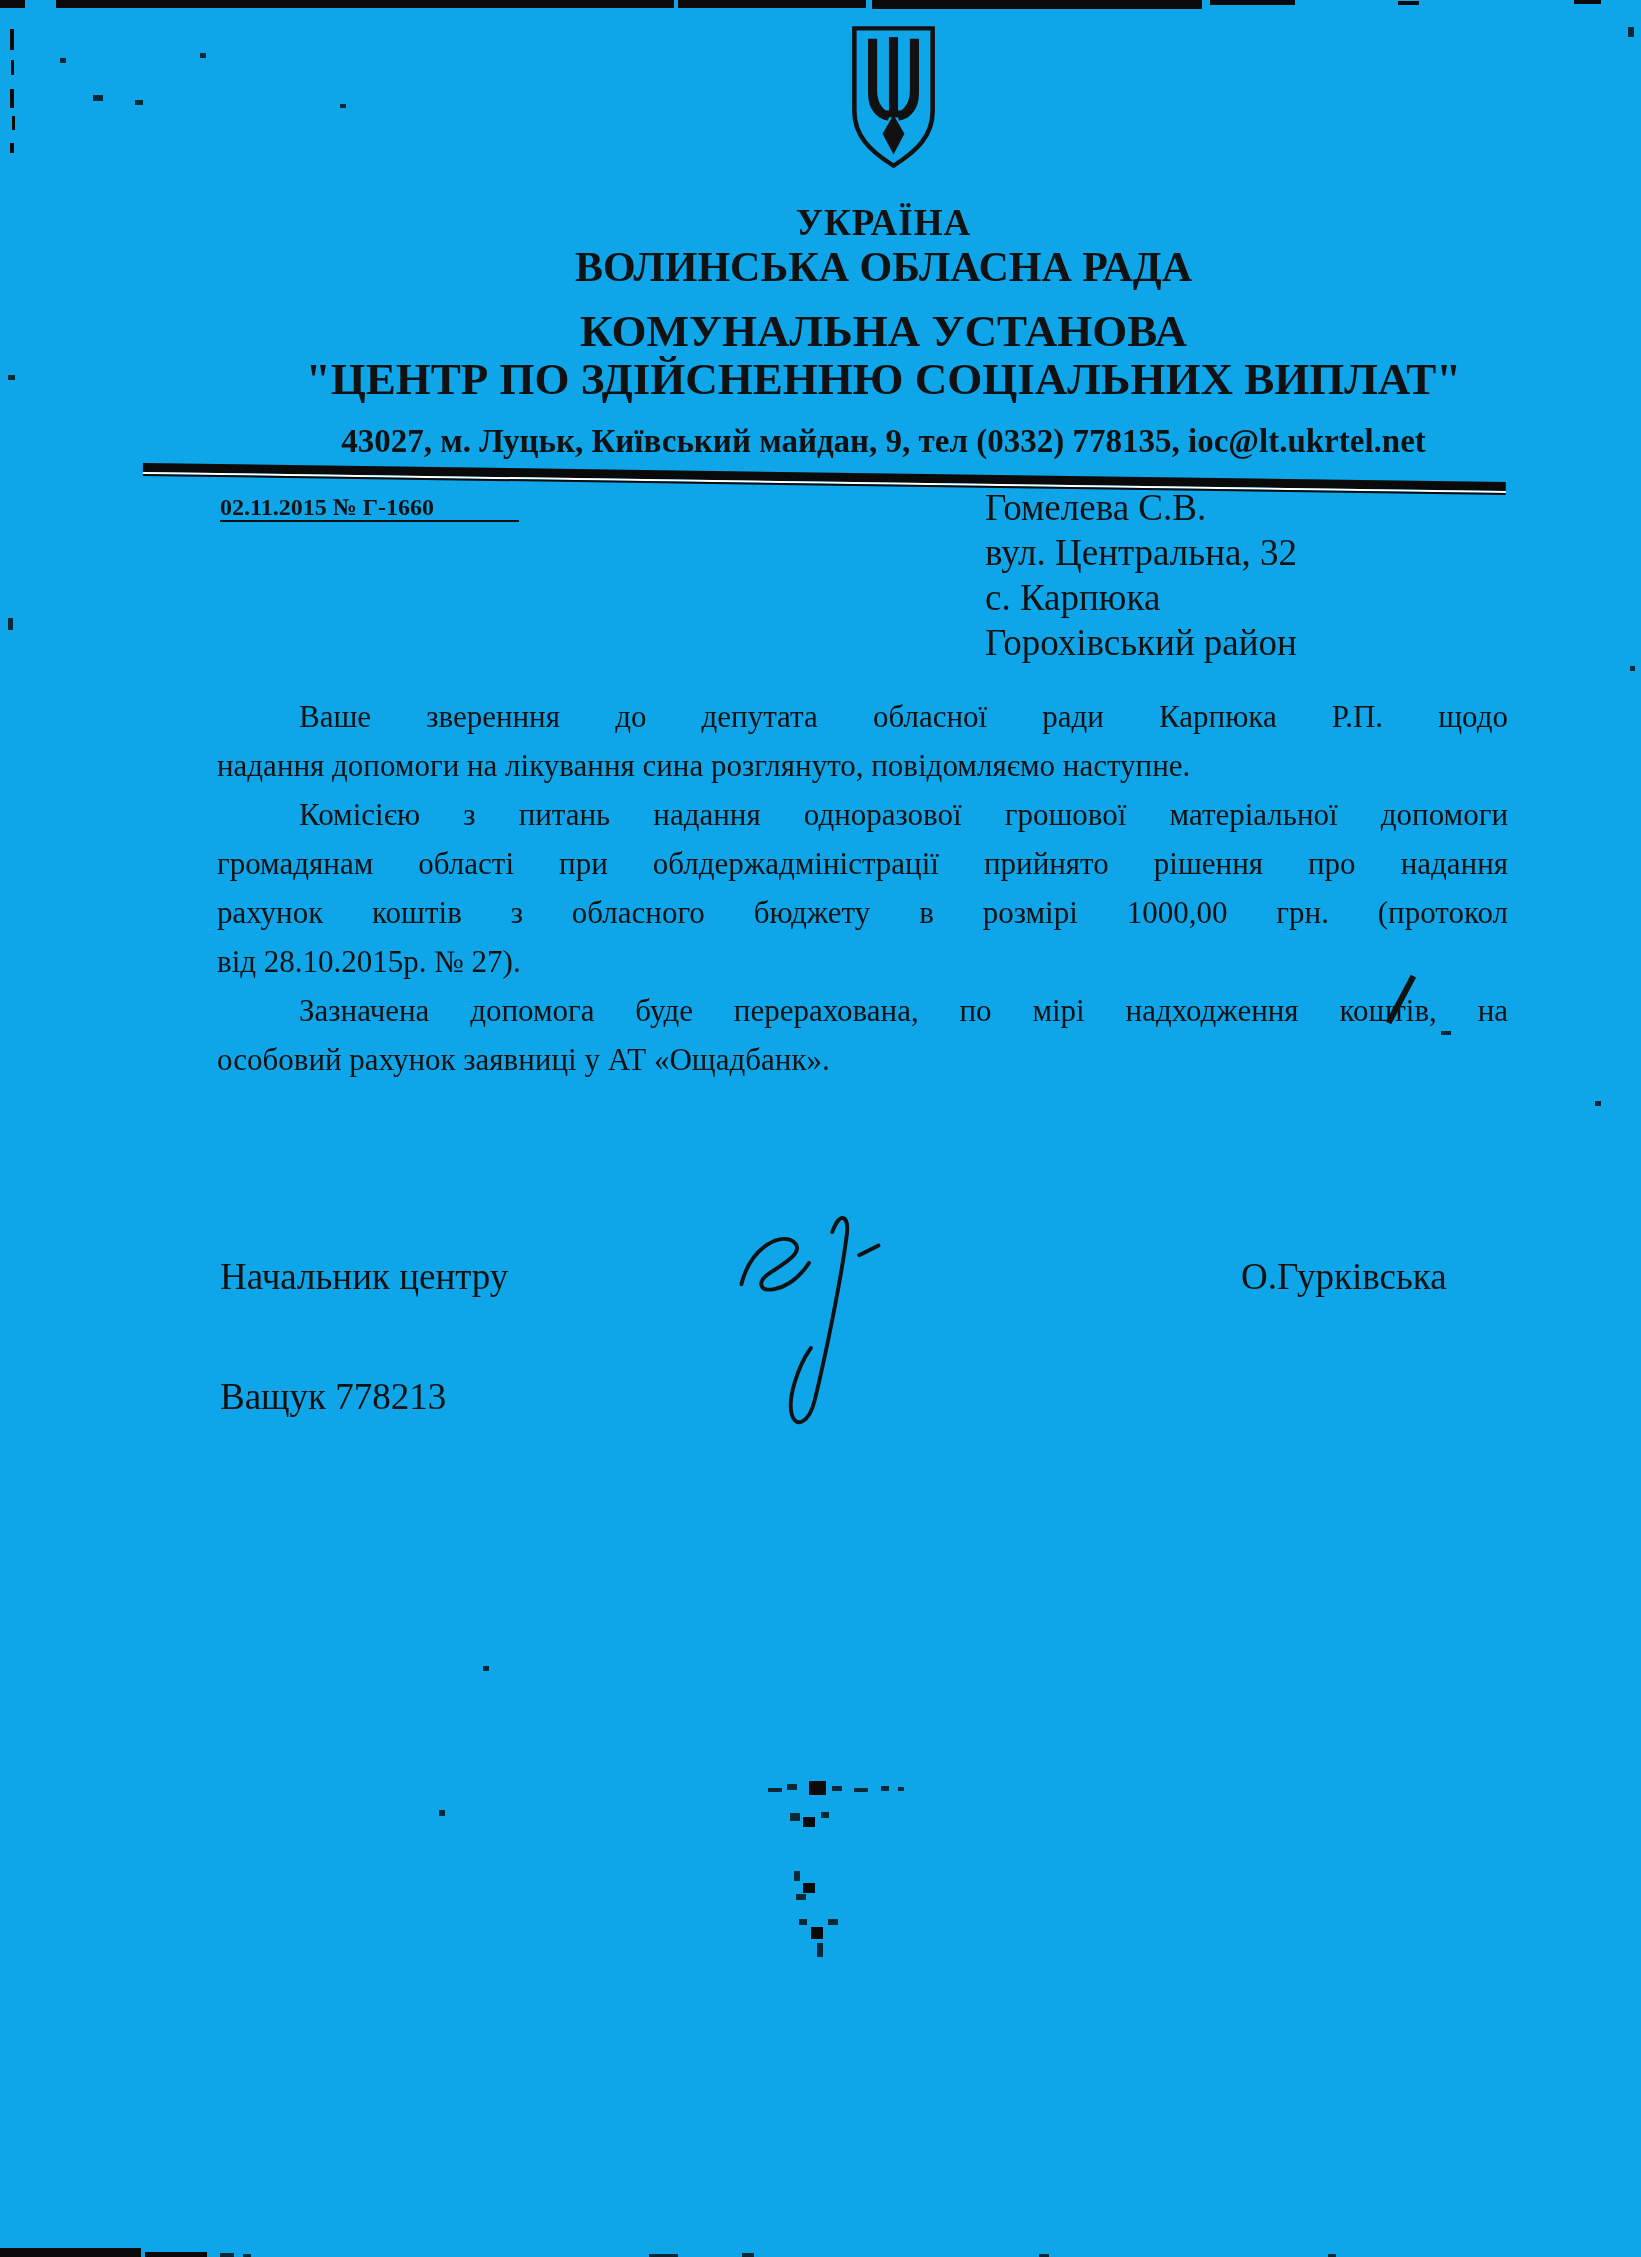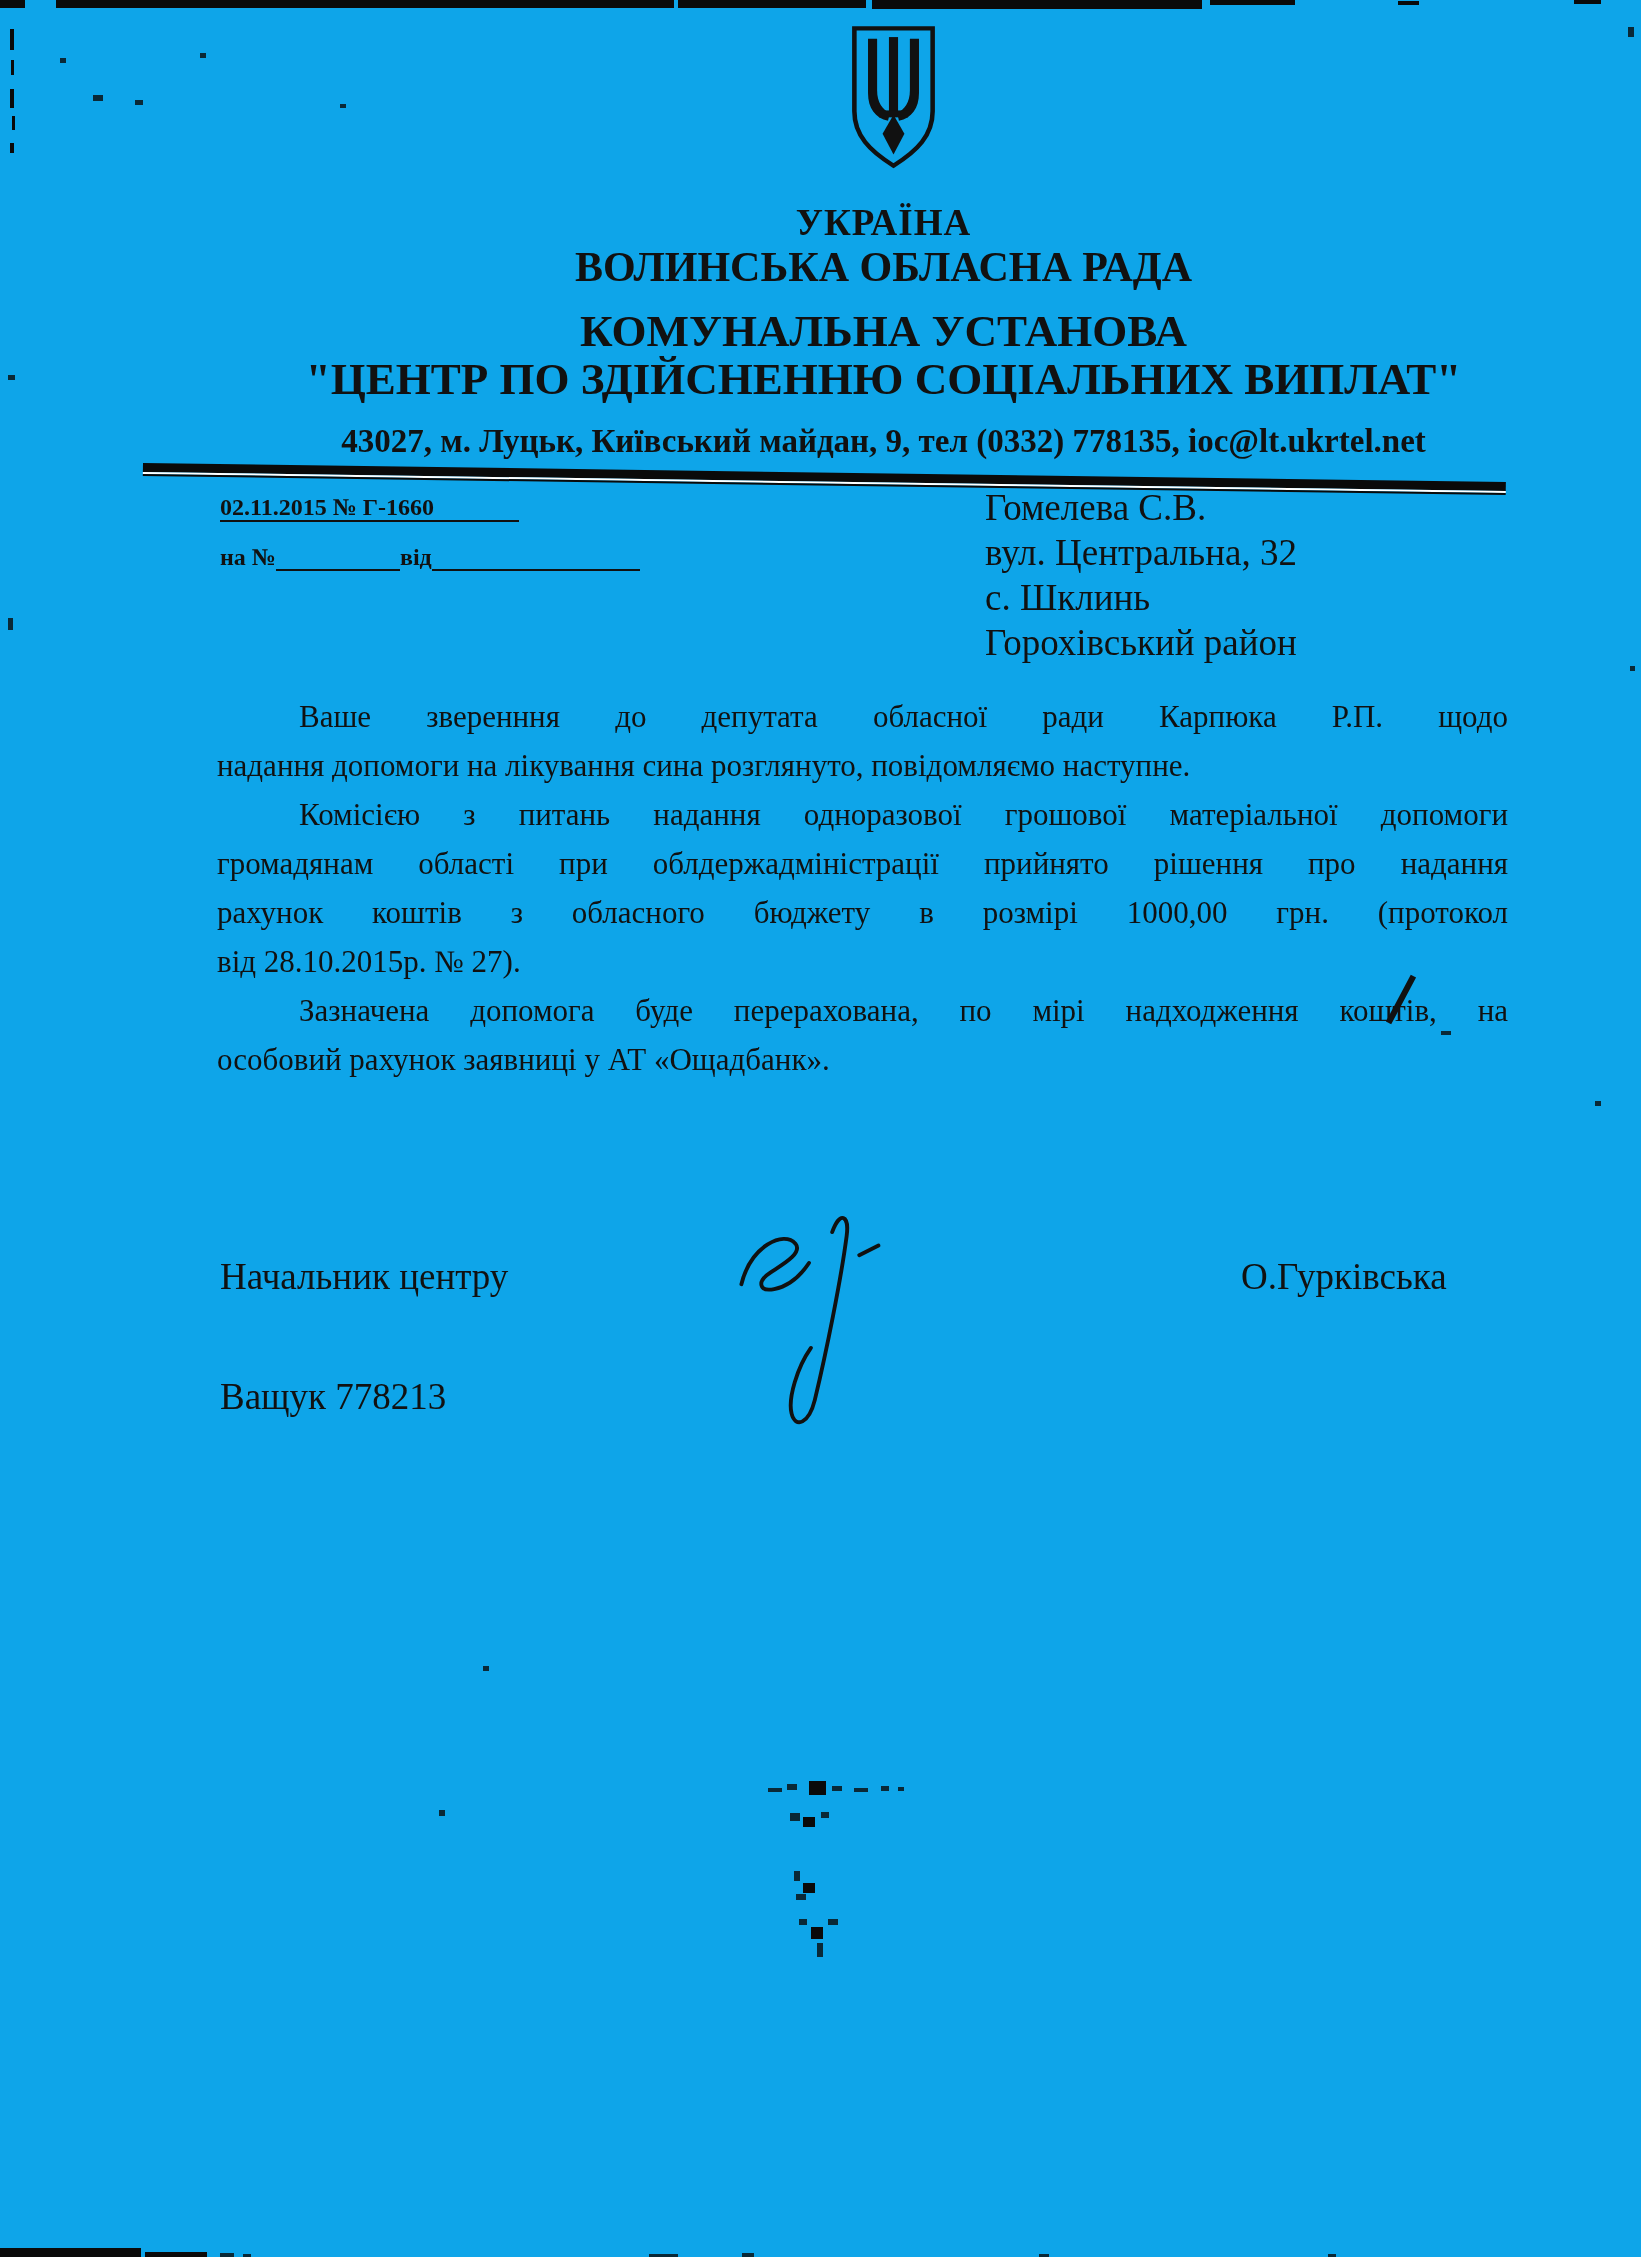--- a/index.html
+++ b/index.html
@@ -101,29 +101,26 @@
   <div class="rule">
     <div class="b1"></div>
       <div class="b2"></div>
       <div class="b3"></div>
   </div>
 
   <div class="ref">
     <div>
       <span class="dateno">02.11.2015 № Г-1660</span><span class="uline" style="width:77px;"></span>
     </div>
-    <div class="ref-line2">
-      <span>на №</span><span class="uline" style="width:124px;"></span><span>від</span><span class="uline" style="width:208px;"></span>
-    </div>
   </div>
 
   <div class="recipient">
     <div>Гомелева  С.В.</div>
     <div>вул. Центральна, 32</div>
-    <div>с. Шклинь</div>
+    <div>с. Карпюка</div>
     <div>Горохівський  район</div>
   </div>
 
   <div class="body-text">
       <div class="paragraph">
         <div class="line full indent">Ваше зверенння до депутата обласної ради Карпюка Р.П. щодо</div>
         <div class="line">надання допомоги на лікування сина розглянуто, повідомляємо наступне.</div>
       </div>
       <div class="paragraph">
         <div class="line full indent">Комісією з питань надання одноразової грошової матеріальної допомоги</div>

